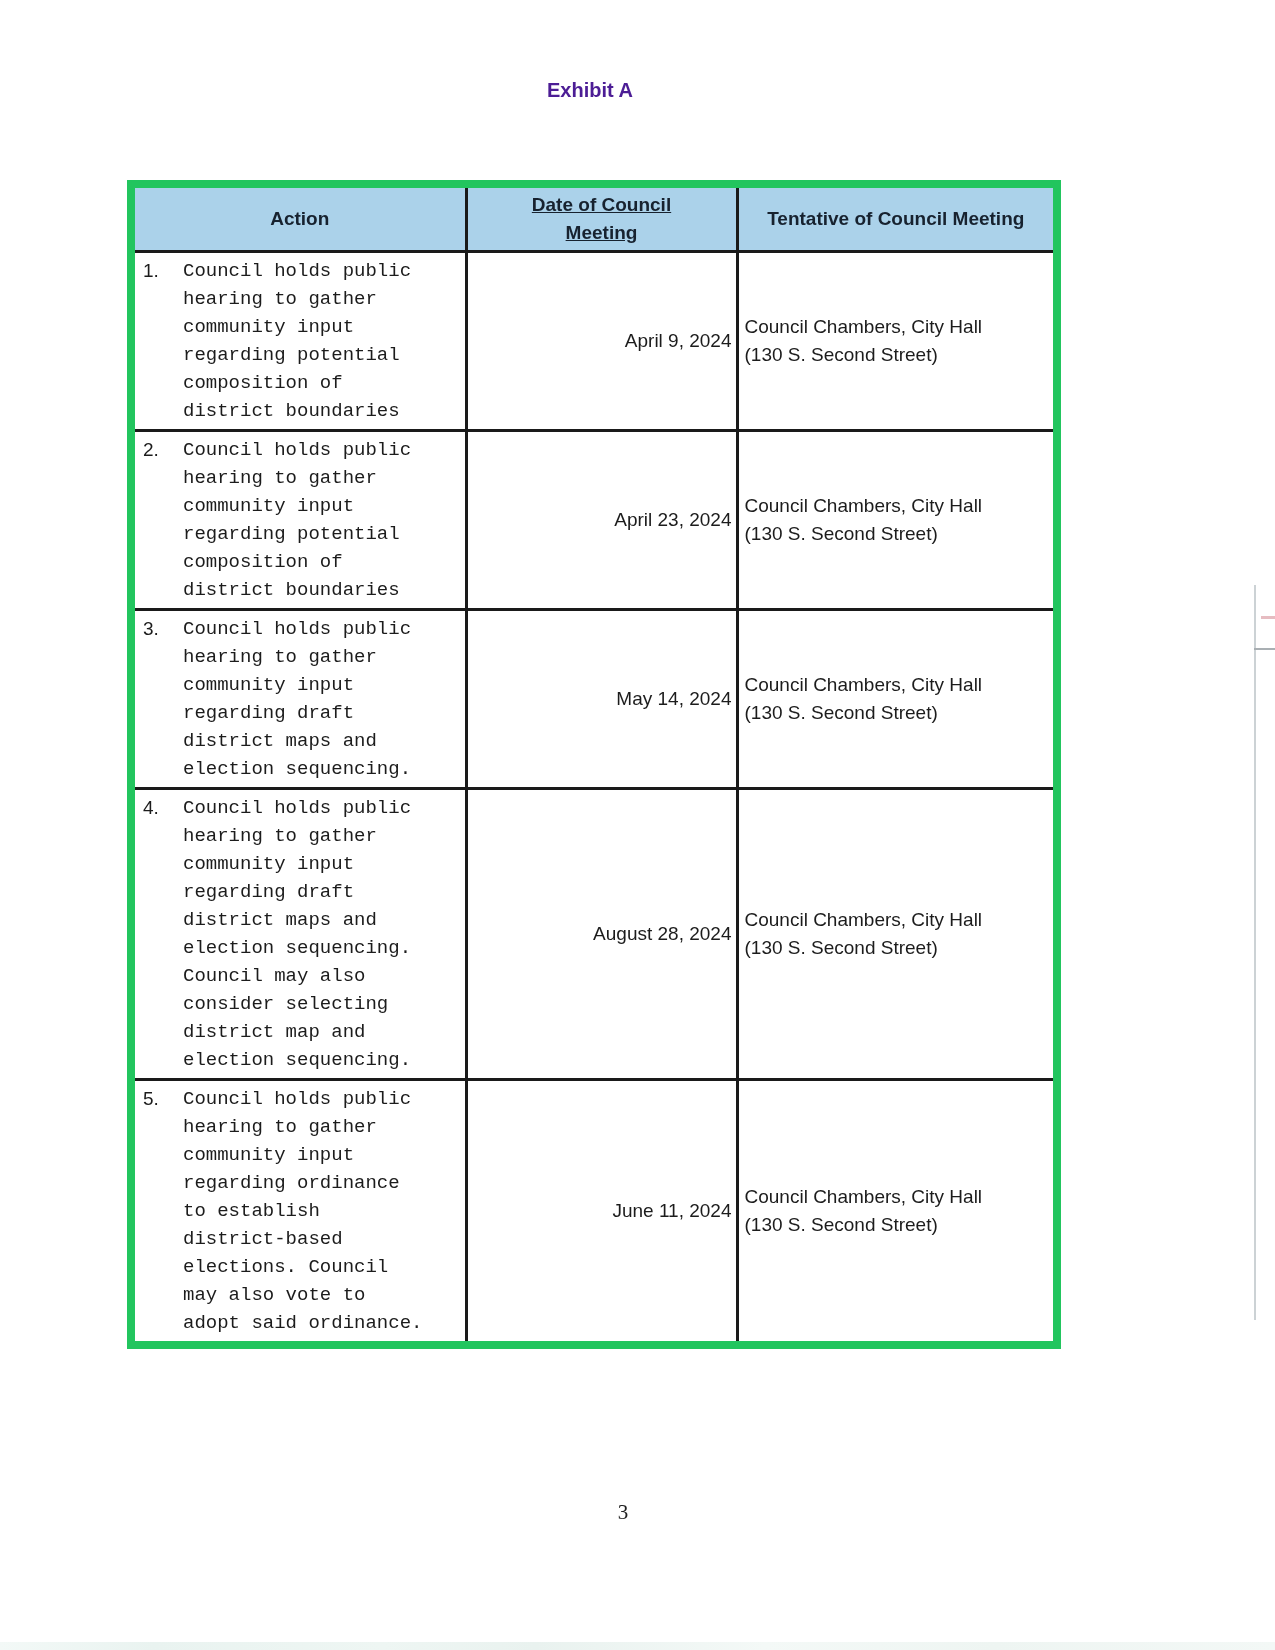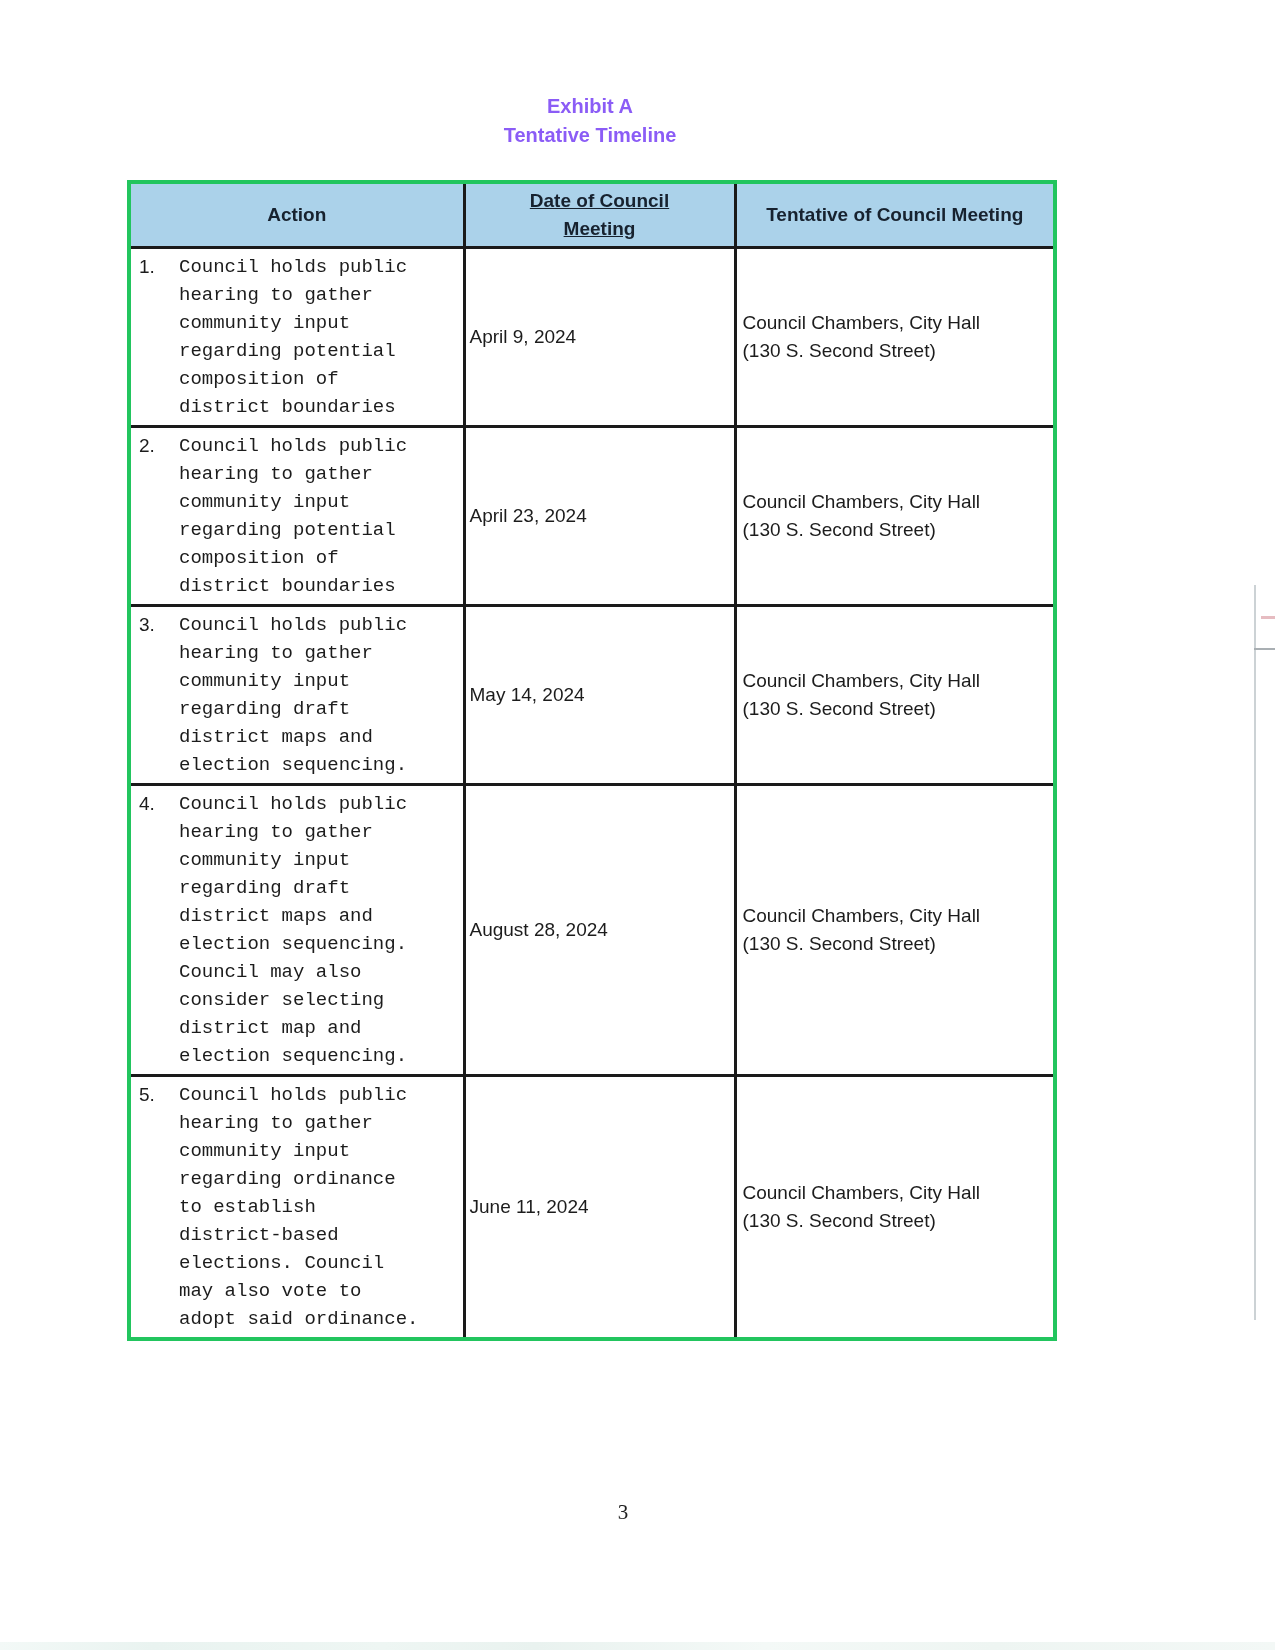--- a/index.html
+++ b/index.html
@@ -8,36 +8,36 @@
     background: #ffffff;
     position: relative;
     overflow: hidden;
     font-family: "Liberation Sans", "DejaVu Sans", sans-serif;
     color: #1c1c1c;
   }
 
   
   .title-block {
     position: absolute;
-    left: 127px; top: 92px; width: 926px;
+    left: 127px; top: 76px; width: 926px;
     text-align: center;
     font-weight: bold;
     font-size: 20px;
     line-height: 29px;
-    color: #8b5cf6;
+    color: #4c1d95;
   }
 
   
   table.timeline {
     position: absolute;
     left: 127px; top: 180px;
     width: 926px;
     border-collapse: collapse;
     table-layout: fixed;
-    border: 4px solid #22c55e;
+    border: 8px solid #22c55e;
   }
   table.timeline col.c-action   { width: 335px; }
   table.timeline col.c-date     { width: 271px; }
   table.timeline col.c-location { width: 320px; }
 
   table.timeline th, table.timeline td {
     border: 3px solid #1a1a1a;
     font-size: 19px;
     line-height: 28px;
   }
@@ -58,21 +58,21 @@
 
   td.action-cell {
     vertical-align: top;
     padding: 4px 6px 4px 8px;
   }
   .action-inner { display: flex; }
   .row-num { flex: 0 0 40px; }
   .action-text { width: 240px; font-family: Liberation Mono, monospace; }
 
   td.date-cell {
-    text-align: left;
+    text-align: right;
     vertical-align: middle;
     padding: 0 4px;
   }
   td.location-cell {
     text-align: left;
     vertical-align: middle;
     padding: 0 6px;
   }
 
   tr.r1 { height: 140px; }
@@ -110,21 +110,20 @@
     background: linear-gradient(90deg,
       #f3f9f7 0%, #e9f3f0 12%, #eef6f3 30%, #e9f2ef 42%,
       #f4f9f7 60%, #eef5f2 78%, #f3f8f6 100%);
   }
 </style>
 </head>
 <body>
 
 <div class="title-block">
   <div>Exhibit A</div>
-  <div>Tentative Timeline</div>
 </div>
 
 <table class="timeline">
   <colgroup>
       <col class="c-action">
       <col class="c-date">
       <col class="c-location">
     </colgroup>
   <thead>
     <tr>

